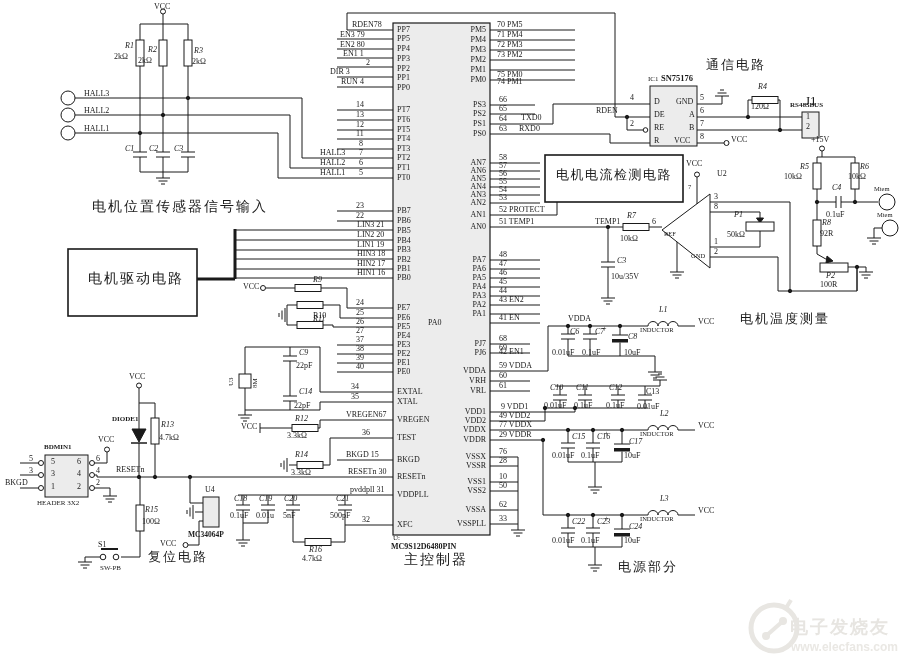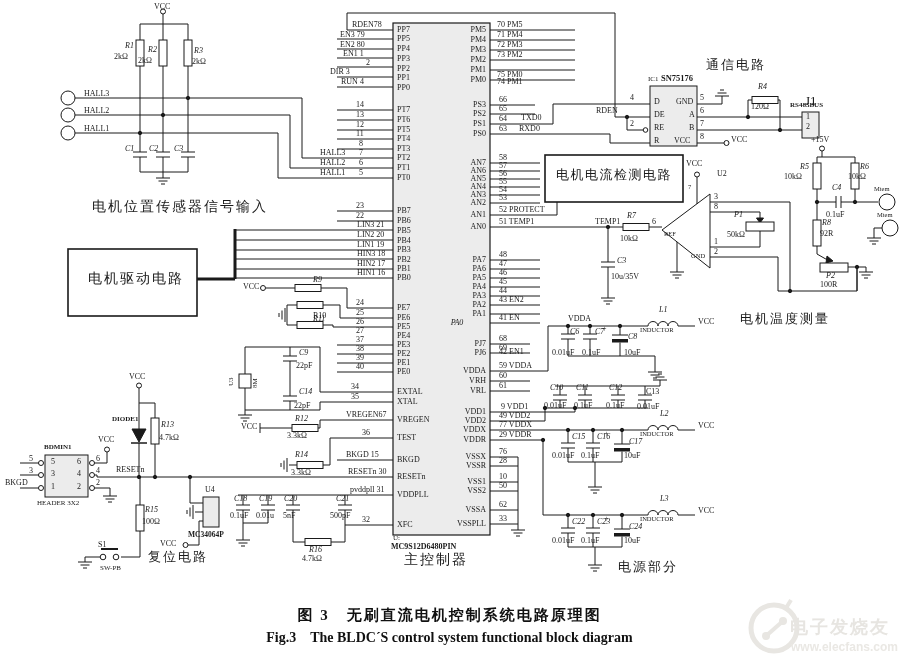--- a/index.html
+++ b/index.html
@@ -221,22 +221,20 @@
     </g>
 
     <g stroke="#e8e6e2" fill="none">
       <circle cx="774" cy="628" r="23" stroke-width="5"></circle>
       <circle cx="766" cy="636" r="4" fill="#e8e6e2" stroke="none"></circle>
       <circle cx="783" cy="621" r="4" fill="#e8e6e2" stroke="none"></circle>
       <path d="M766,636L783,621M786,608L791,600" stroke-width="4"></path>
     </g>
   </svg>
 
-  <div id="cap1" class="cap">图 3　无刷直流电机控制系统电路原理图</div>
-  <div id="cap2" class="cap">Fig.3　The BLDC´S control system functional block diagram</div>
   <span id="wm-brand">电子发烧友</span>
   <span id="wm-url">www.elecfans.com</span>
 <span class="t" style="left: 154px; top: 3px;">VCC</span>
     <span class="t" style="left: 125px; top: 42px; font-style: italic;">R1</span>
     <span class="t" style="left: 114px; top: 53px;">2kΩ</span>
     <span class="t" style="left: 148px; top: 46px; font-style: italic;">R2</span>
     <span class="t" style="left: 138px; top: 57px;">2kΩ</span>
     <span class="t" style="left: 194px; top: 47px; font-style: italic;">R3</span>
     <span class="t" style="left: 192px; top: 58px;">2kΩ</span>
     <span class="t" style="left: 84px; top: 90px;">HALL3</span>
@@ -350,21 +348,21 @@
     <span class="t" style="left: 428px; top: 199px; width: 58px; text-align: right;">AN2</span>
     <span class="t" style="left: 428px; top: 211px; width: 58px; text-align: right;">AN1</span>
     <span class="t" style="left: 428px; top: 223px; width: 58px; text-align: right;">AN0</span>
     <span class="t" style="left: 428px; top: 256px; width: 58px; text-align: right;">PA7</span>
     <span class="t" style="left: 428px; top: 265px; width: 58px; text-align: right;">PA6</span>
     <span class="t" style="left: 428px; top: 274px; width: 58px; text-align: right;">PA5</span>
     <span class="t" style="left: 428px; top: 283px; width: 58px; text-align: right;">PA4</span>
     <span class="t" style="left: 428px; top: 292px; width: 58px; text-align: right;">PA3</span>
     <span class="t" style="left: 428px; top: 301px; width: 58px; text-align: right;">PA2</span>
     <span class="t" style="left: 428px; top: 310px; width: 58px; text-align: right;">PA1</span>
-    <span class="t" style="left: 428px; top: 319px; width: 58px; text-align: center; font-style: italic;">PA0</span>
+    <span class="t" style="left: 428px; top: 319px; width: 58px; text-align: left;">PA0</span>
     <span class="t" style="left: 428px; top: 340px; width: 58px; text-align: right;">PJ7</span>
     <span class="t" style="left: 428px; top: 349px; width: 58px; text-align: right;">PJ6</span>
     <span class="t" style="left: 428px; top: 367px; width: 58px; text-align: right;">VDDA</span>
     <span class="t" style="left: 428px; top: 377px; width: 58px; text-align: right;">VRH</span>
     <span class="t" style="left: 428px; top: 387px; width: 58px; text-align: right;">VRL</span>
     <span class="t" style="left: 428px; top: 408px; width: 58px; text-align: right;">VDD1</span>
     <span class="t" style="left: 428px; top: 417px; width: 58px; text-align: right;">VDD2</span>
     <span class="t" style="left: 428px; top: 426px; width: 58px; text-align: right;">VDDX</span>
     <span class="t" style="left: 428px; top: 436px; width: 58px; text-align: right;">VDDR</span>
     <span class="t" style="left: 428px; top: 453px; width: 58px; text-align: right;">VSSX</span>

